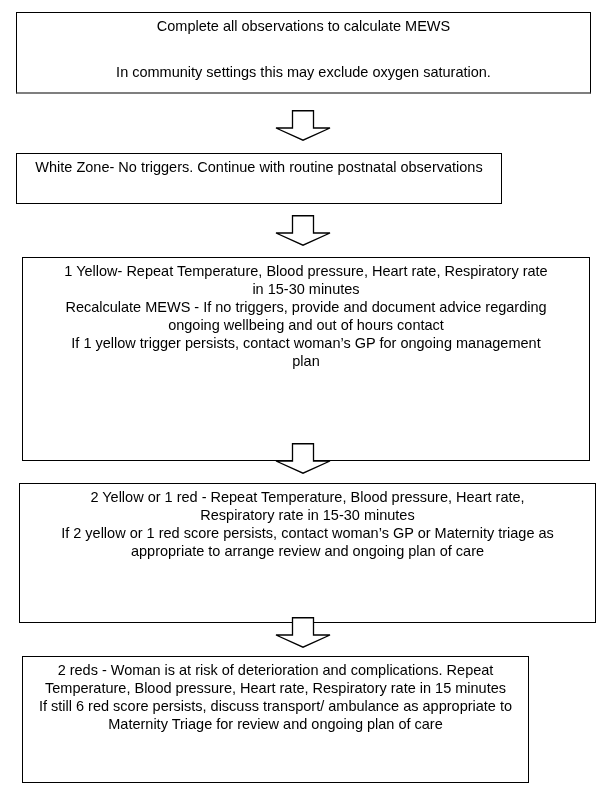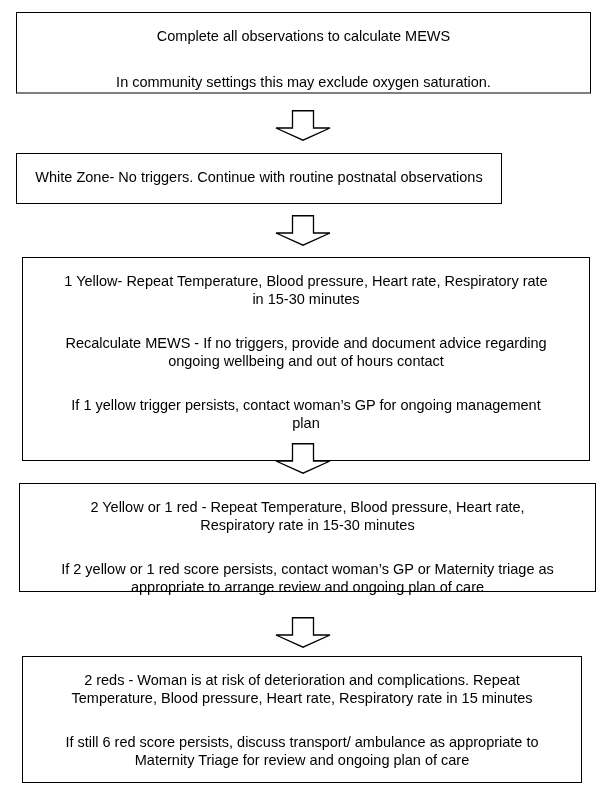--- a/index.html
+++ b/index.html
@@ -13,31 +13,31 @@
     overflow: hidden;
   }
   .flow-box {
     position: absolute;
     box-sizing: border-box;
     background: #ffffff;
     border: 1.5px solid #000000;
     text-align: center;
     font-size: 14.5px;
     line-height: 17.5px;
-    padding: 15px 2px 0 2px;
+    padding: 5px 2px 0 2px;
   }
   .para { white-space: pre-line; }
-  .para + .para { margin-top: 27px; }
+  .para + .para { margin-top: 1px; }
 
   .box-1 { left: 16px; top: 12px;  width: 575px; height: 82px; border-bottom: 2px solid #7f7f7f; }
   .box-1 .para + .para { margin-top: 28px; }
   .box-2 { left: 16px; top: 153px; width: 486px; height: 51px; }
   .box-3 { left: 22px; top: 257px; width: 568px; height: 204px; }
-  .box-4 { left: 19px; top: 483px; width: 577px; height: 109px; }
-  .box-5 { left: 22px; top: 656px; width: 560px; height: 127px; }
+  .box-4 { left: 19px; top: 483px; width: 577px; height: 140px; }
+  .box-5 { left: 22px; top: 656px; width: 507px; height: 127px; }
 
   .connector { position: absolute; width: 56px; height: 31px; }
   .arrow-1 { left: 275px; top: 110px; }
   .arrow-2 { left: 275px; top: 215px; }
   .arrow-3 { left: 275px; top: 443px; }
   .arrow-4 { left: 275px; top: 617px; }
   .connector svg { display: block; }
 </style>
 </head>
 <body>

